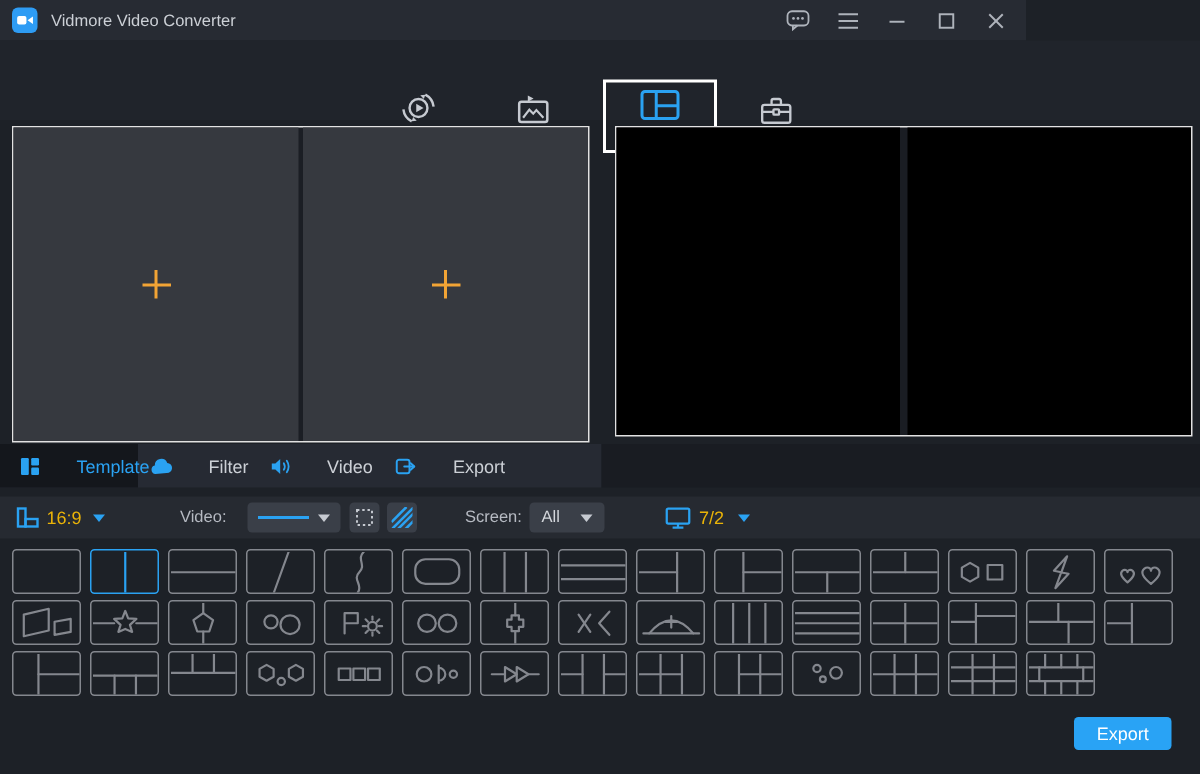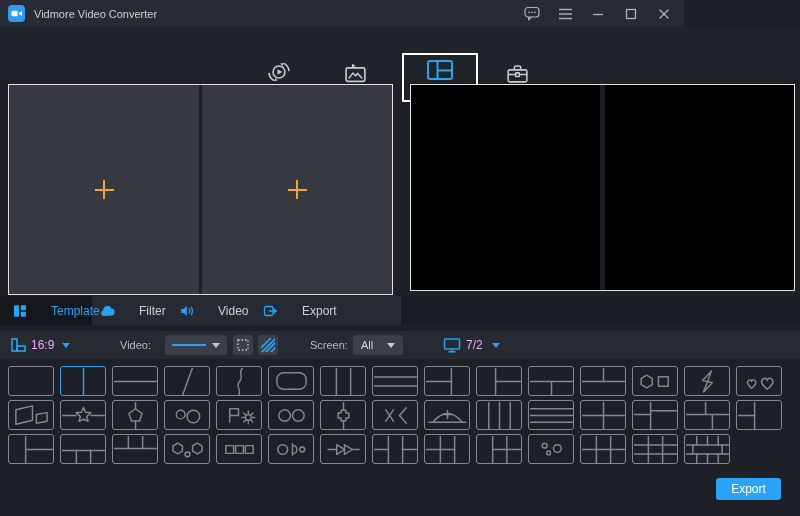--- a/index.html
+++ b/index.html
@@ -36,21 +36,21 @@
   .tabbar{position:absolute;left:0;top:296px;width:401px;height:29px;background:#262a33}
   .tab{position:absolute;top:0;height:29px;display:flex;align-items:center;gap:24px;font-size:12px;color:#ccd0d6}
   .tab.active{left:0;width:92px;background:#14171c;color:var(--accent);padding-left:13px}
 
   
   .playerbar{position:absolute;left:401px;top:296px;width:399px;height:29px;background:#191c22}
 
   
   .toolbar{position:absolute;left:0;top:331px;width:800px;height:28px;background:#262a31;font-size:11px;color:#b6bac2}
   .tl{position:absolute;top:8px}
-  .tl.white{color:#f0abfc;font-size:12px;top:7px}
+  .tl.white{color:#eab308;font-size:12px;top:7px}
   .caret{width:0;height:0;border-left:4px solid transparent;border-right:4px solid transparent;border-top:5px solid var(--accent);position:absolute;top:12px}
   .caret.gray{border-top-color:#c6cad1;position:static}
   .select{position:absolute;top:4px;height:20px;background:#3a3f48;border-radius:3px;display:flex;align-items:center}
   .sqbtn{position:absolute;top:4px;width:20px;height:20px;background:#3a3f48;border-radius:3px;display:flex;align-items:center;justify-content:center}
 
   
   .grid{position:absolute;left:8px;top:366px}
   .trow{display:flex;gap:6px;margin-bottom:4px}
   .tcell{width:46px;height:30px;border:1.5px solid var(--tpl);border-radius:3px;display:flex;align-items:center;justify-content:center;background:transparent}
   .tcell svg *{stroke:var(--tpl);fill:none;stroke-width:1.5;stroke-linejoin:round;stroke-linecap:round}

